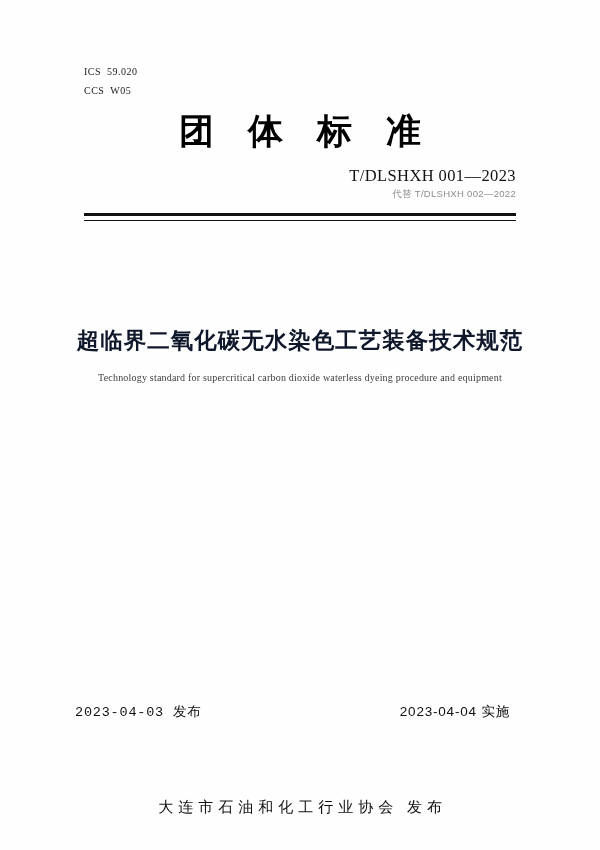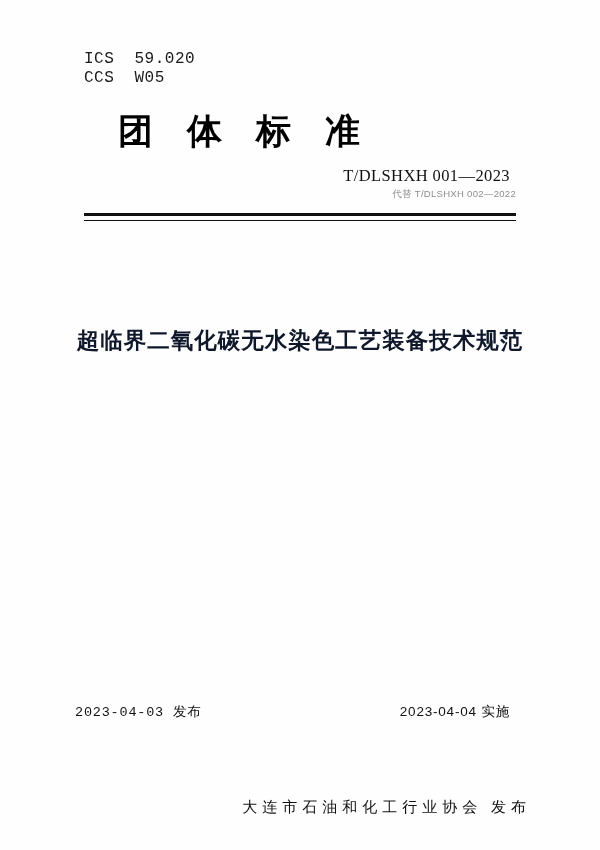--- a/index.html
+++ b/index.html
@@ -19,45 +19,46 @@
     position: absolute;
     left: 0;
     top: 0;
     width: 600px;
     height: 850px;
     background: #fefefe;
   }
   .codes {
     position: absolute;
     left: 84px;
-    top: 50px;
-    font-family: Liberation Mono, monospace;
-    font-size: 16px;
+    top: 62px;
+    font-family: Liberation Serif, serif;
+    font-size: 10px;
     letter-spacing: 0.5px;
     line-height: 19px;
     color: #1a1a1a;
   }
   .codes .code-line {
     white-space: pre;
   }
   .big-title {
     position: absolute;
     left: 84px;
     top: 108px;
     width: 432px;
+    text-align: center;
     font-family: "Liberation Serif", serif;
     font-weight: bold;
     font-size: 35px;
     color: #000000;
     letter-spacing: 34px;
     text-indent: 34px;
   }
   .std-no {
     position: absolute;
-    right: 90px;
+    right: 84px;
     top: 166px;
     font-family: "Liberation Serif", serif;
     font-size: 16.5px;
     color: #111111;
     letter-spacing: 0.4px;
     white-space: nowrap;
   }
   .std-replace {
     position: absolute;
     right: 84px;
@@ -121,24 +122,24 @@
     right: 90px;
     top: 703px;
     font-family: "Liberation Sans", sans-serif;
     font-size: 13.5px;
     letter-spacing: 0.8px;
     color: #111111;
     margin-left: 20px;
   }
   .issuer {
     position: absolute;
-    left: 51px;
+    left: 60px;
     top: 798px;
     width: 480px;
-    text-align: right;
+    text-align: center;
     font-family: "Liberation Serif", serif;
     font-size: 15px;
     letter-spacing: 5px;
     text-indent: 5px;
     color: #111111;
     white-space: nowrap;
   }
 </style>
 </head>
 <body>
@@ -152,19 +153,20 @@
 
   <div class="big-title">团体标准</div>
 
   <div class="std-no">T/DLSHXH 001—2023</div>
   <div class="std-replace">代替 T/DLSHXH 002—2022</div>
 
   <div class="rule-thick"></div>
   <div class="rule-thin"></div>
 
   <div class="doc-title">超临界二氧化碳无水染色工艺装备技术规范</div>
+  <div class="doc-subtitle">Technology standard for supercritical carbon dioxide waterless dyeing procedure and equipment</div>
 
   <div class="date-issue">2023-04-03 发布</div>
   <div class="date-effective">2023-04-04 实施</div>
 
   <div class="issuer">大连市石油和化工行业协会  发布</div>
 
 </div>
 
 </body></html>

